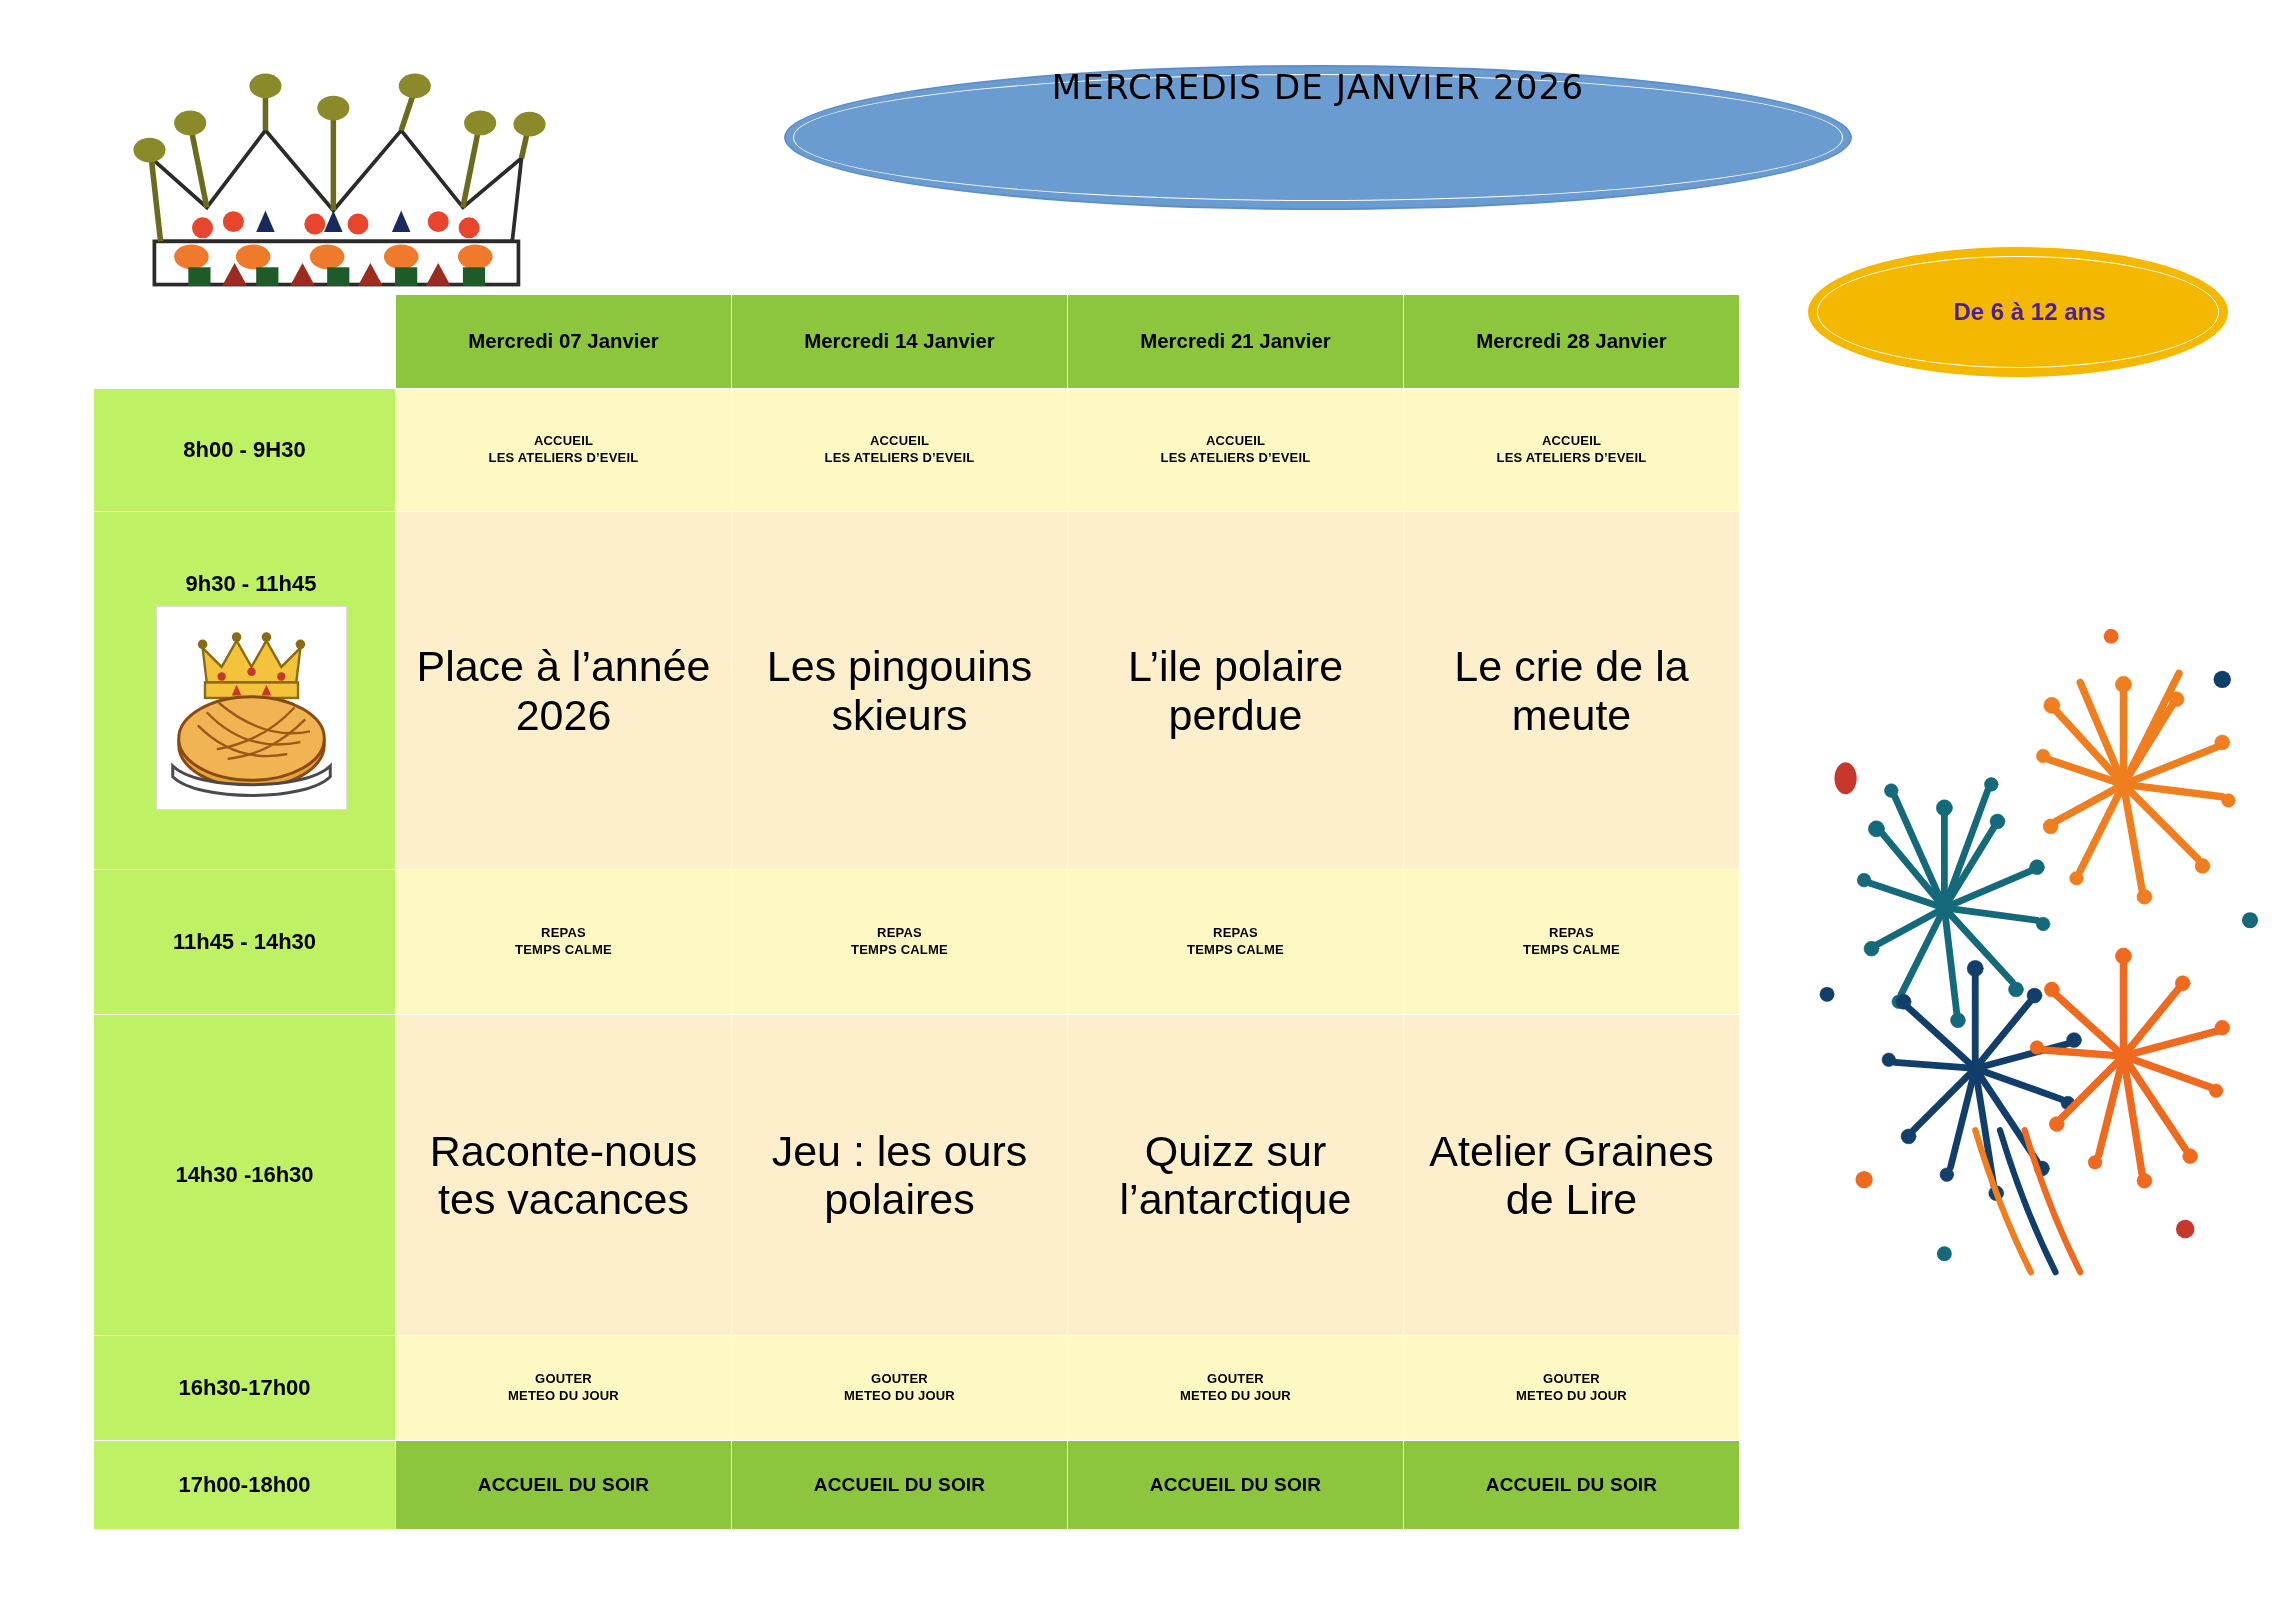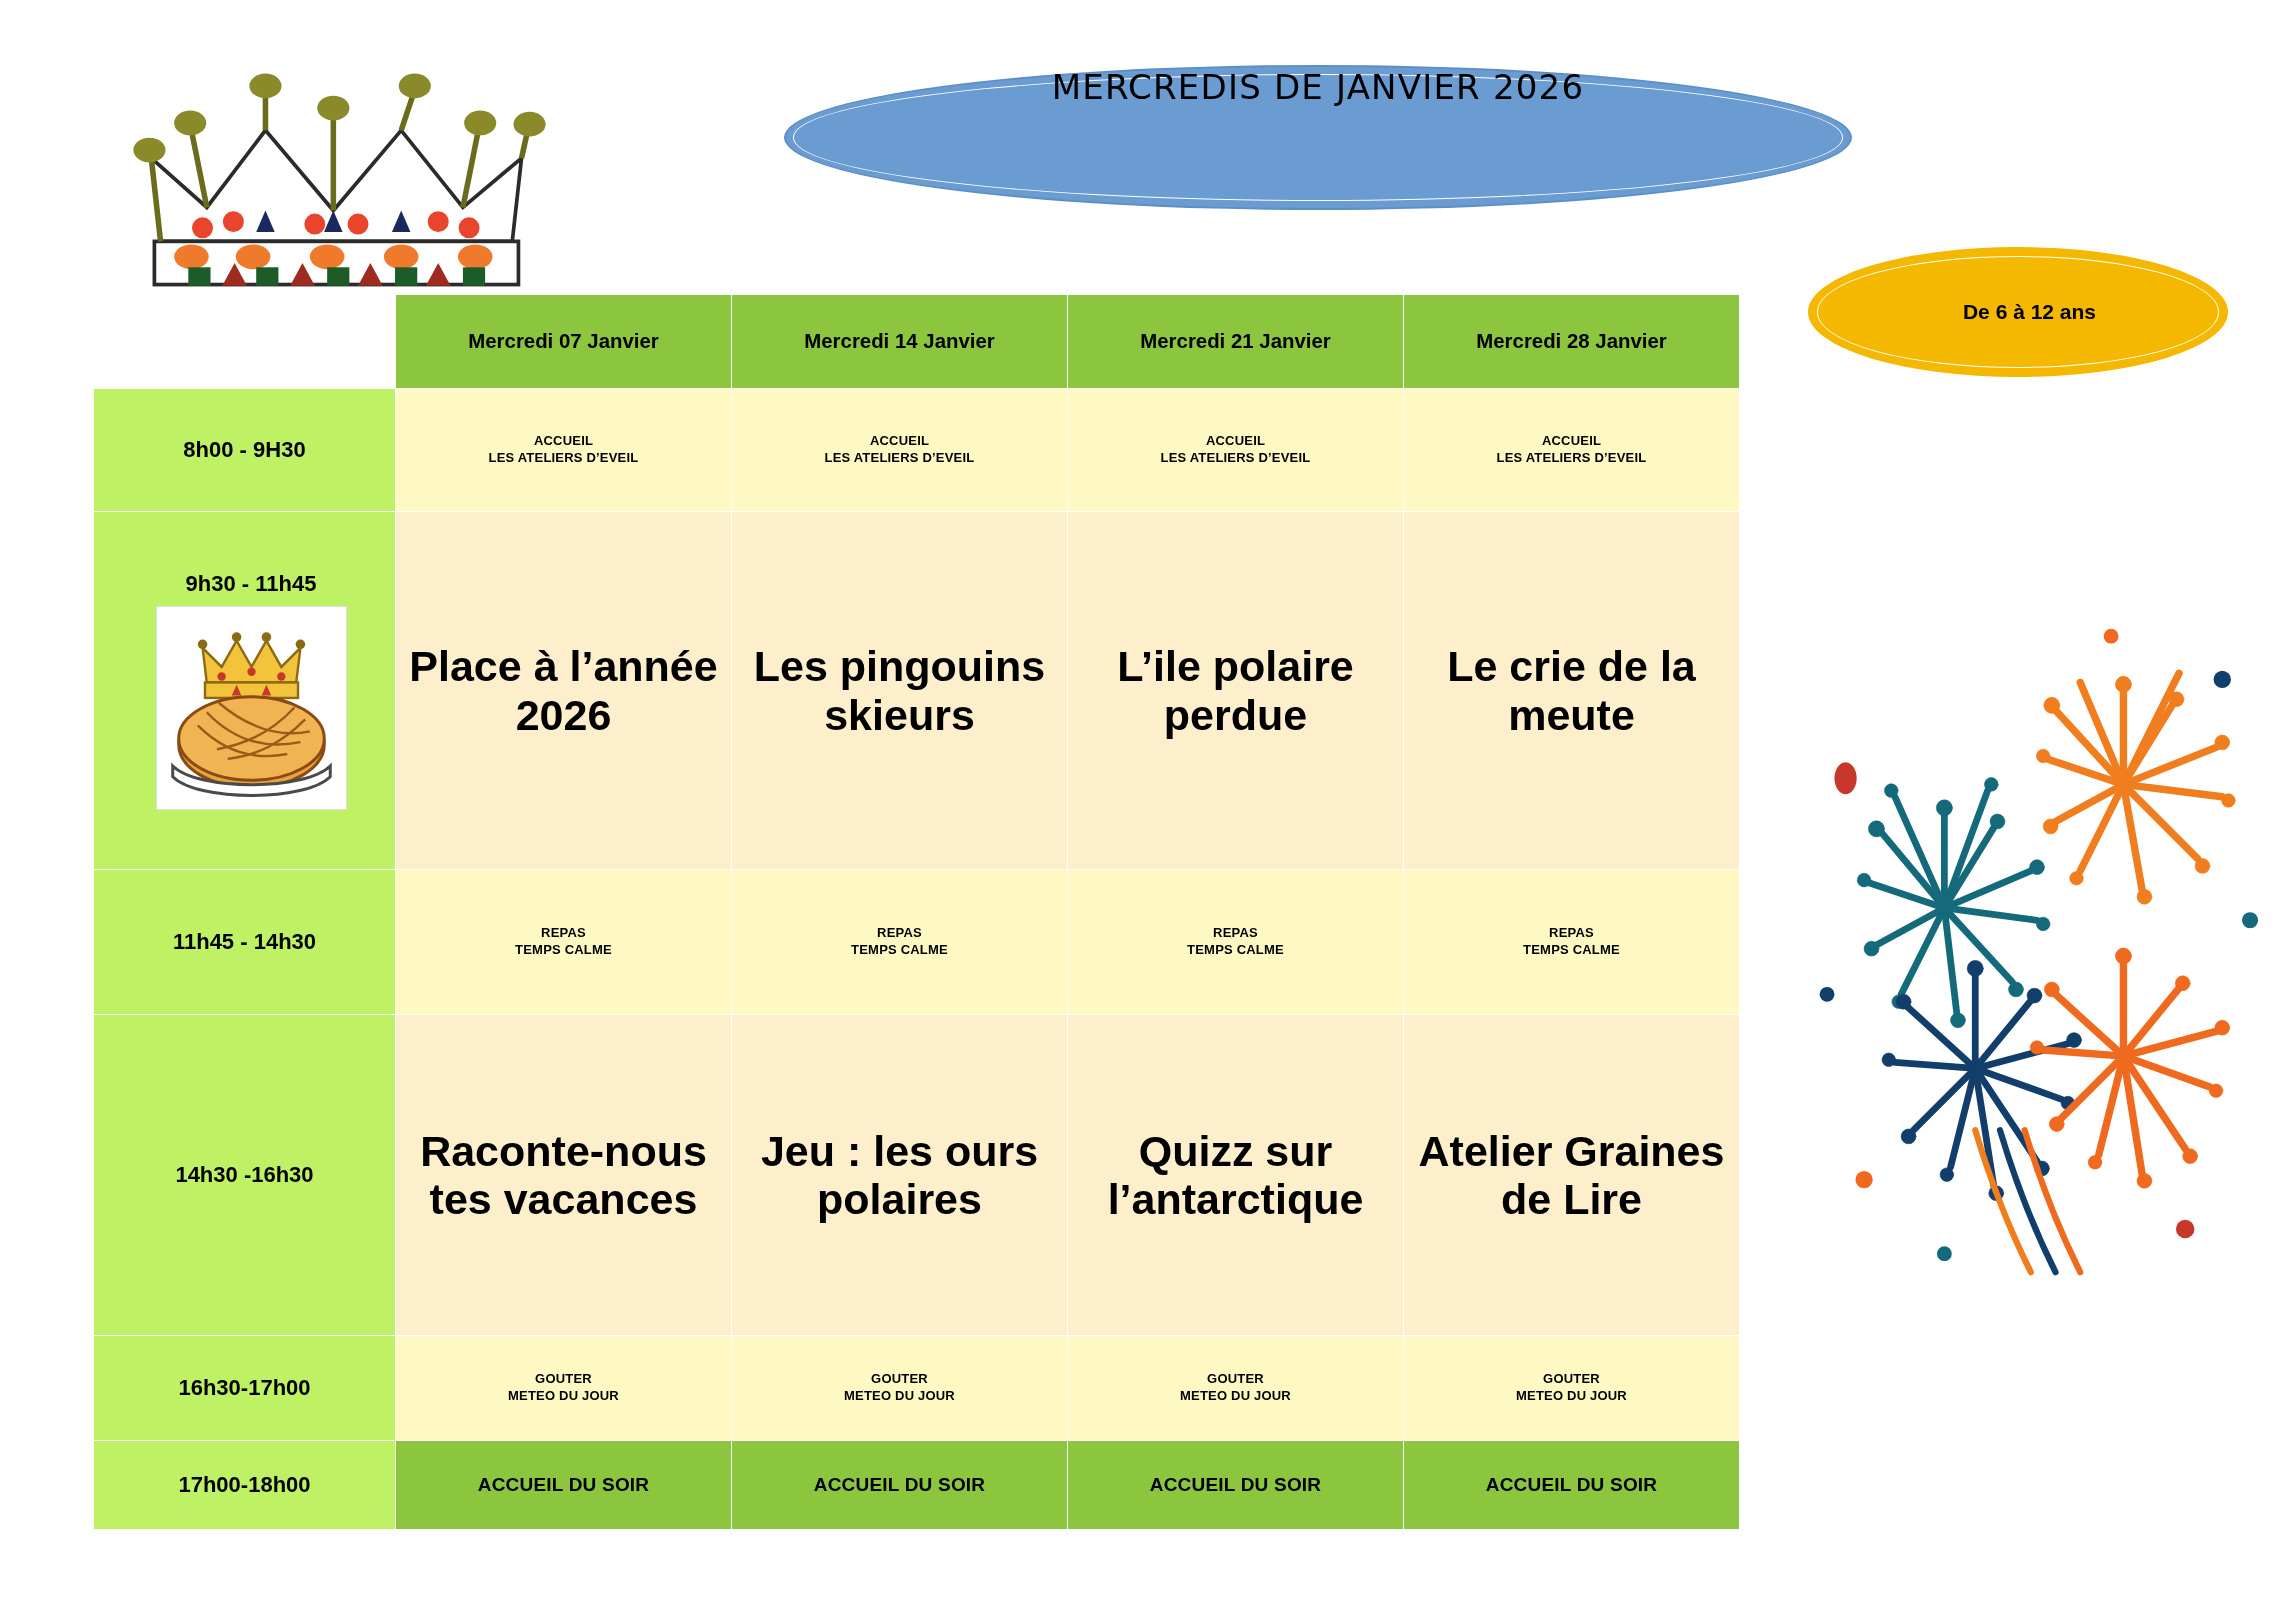--- a/index.html
+++ b/index.html
@@ -63,23 +63,23 @@
   }
   #age-ellipse .inner-ring {
     position: absolute;
     left: 6.2px; top: 6.2px; right: 6.2px; bottom: 6.2px;
     border-radius: 50%;
     border: 1.9px solid #ffffff;
     box-sizing: border-box;
   }
   #age-text {
     position: relative;
-    font-size: 21px;
+    font-size: 24px;
     font-weight: bold;
-    color: #000000;
+    color: #4c1d95;
     white-space: nowrap;
     margin-left: 23px;
   }
 
   
   #crown-logo {
     position: absolute;
     left: 68px;
     top: 56px;
     width: 543px;
@@ -141,21 +141,21 @@
     background: #8CC63F;
     color: #000;
     font-size: 19px;
     font-weight: bold;
     letter-spacing: 0.2px;
   }
   .activity-cell {
     background: #FDEFCC;
     color: #000;
     font-size: 43px;
-    font-weight: bold;
+    font-weight: normal;
     line-height: 1.12;
     padding: 6.2px 8.6px;
     word-wrap: break-word;
     overflow-wrap: break-word;
   }
   .row-accueil { height: 123px; }
   .row-morning { height: 358px; }
   .row-repas   { height: 145px; }
   .row-afternoon { height: 321px; margin-top: 13px; }
   .row-gouter { height: 105px; }

